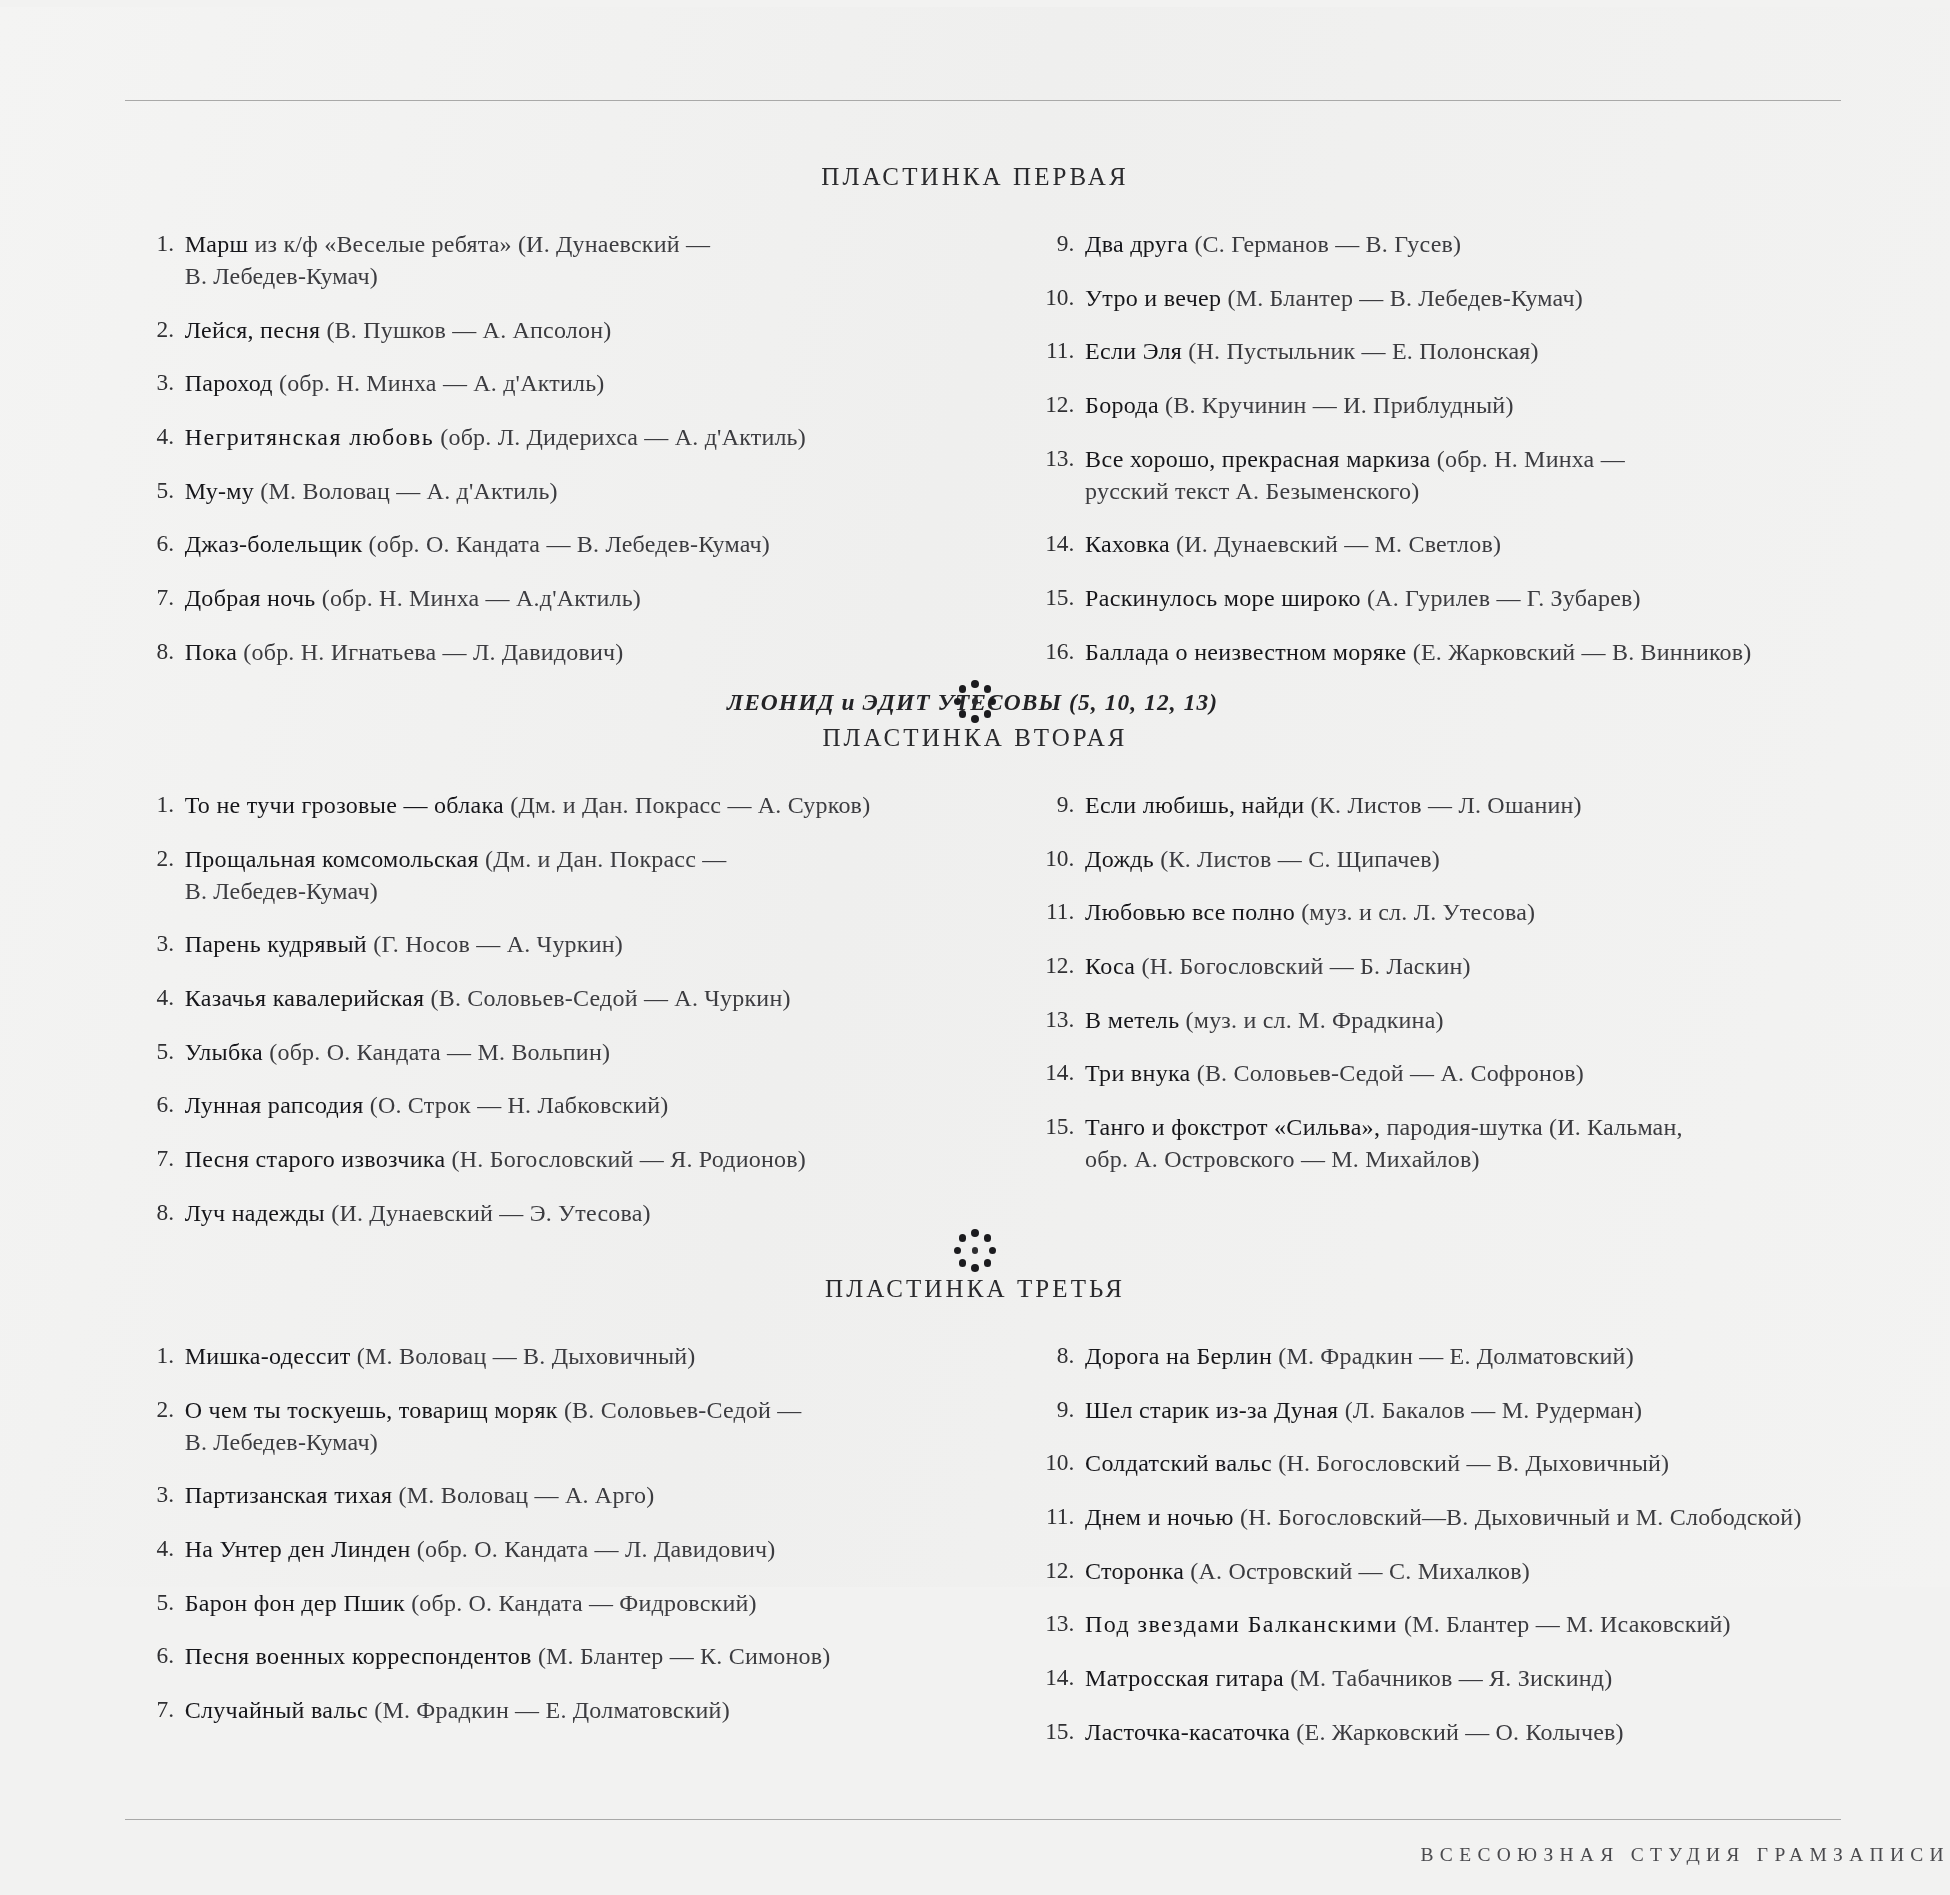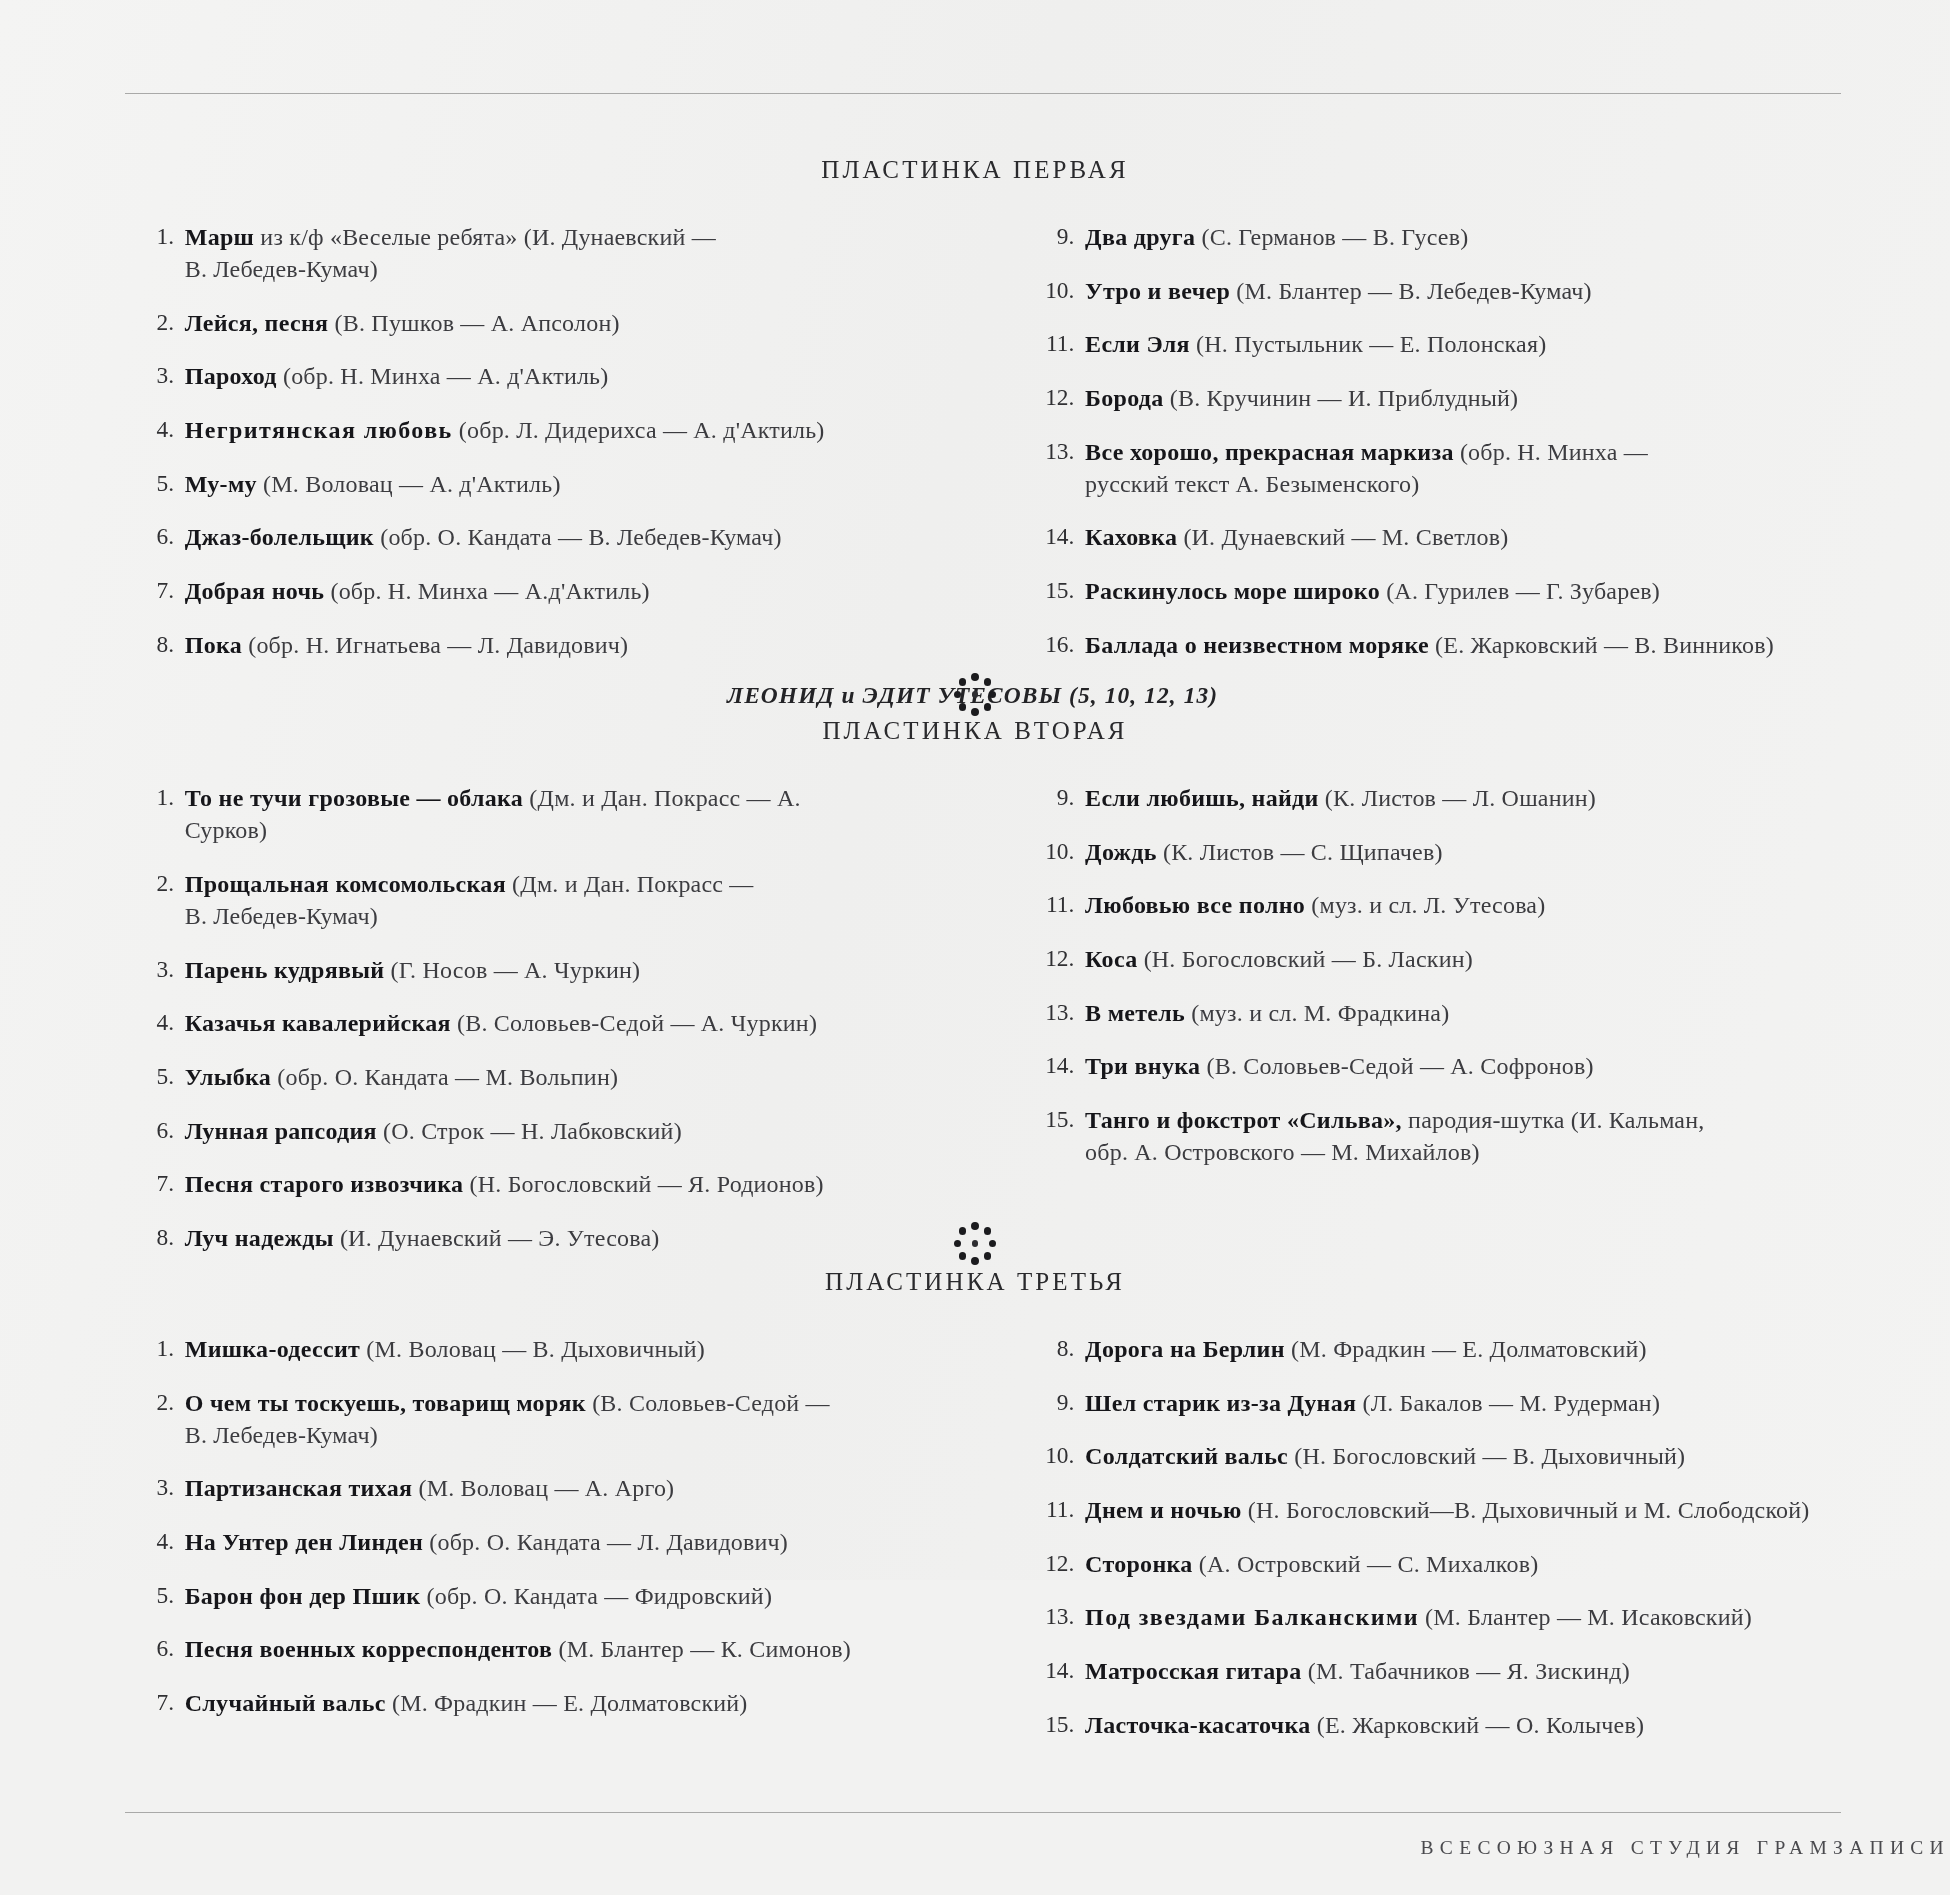--- a/index.html
+++ b/index.html
@@ -12,21 +12,21 @@
     height: 1896px;
     background: #f2f2f1;
     font-family: "Liberation Serif", "DejaVu Serif", serif;
     color: #1d1d20;
     position: relative;
     overflow: hidden;
   }
 
   .page {
     position: absolute;
-    left: 0; top: 0;
+    left: 0; top: 7px;
     width: 1950px;
     height: 1580px;
     background: linear-gradient(105deg, #f4f4f3 0%, #efefee 45%, #f3f3f2 100%);
   }
 
   
   .rule {
     position: absolute;
     left: 125px;
     width: 1716px;
@@ -67,21 +67,21 @@
     min-width: 37px;
     text-align: right;
     margin-right: 10.7px;
     color: #303033;
     font-size: 23.4px;
   }
   .track .body {
     flex: 1 1 auto;
   }
   .track .ttl {
-    font-weight: 700;
+    font-weight: 400;
     letter-spacing: 0.3px;
     color: #16161a;
   }
   .track .cred {
     color: #3c3c40;
     letter-spacing: 0.2px;
   }
   .track .cont {
     display: block;
     color: #3c3c40;

